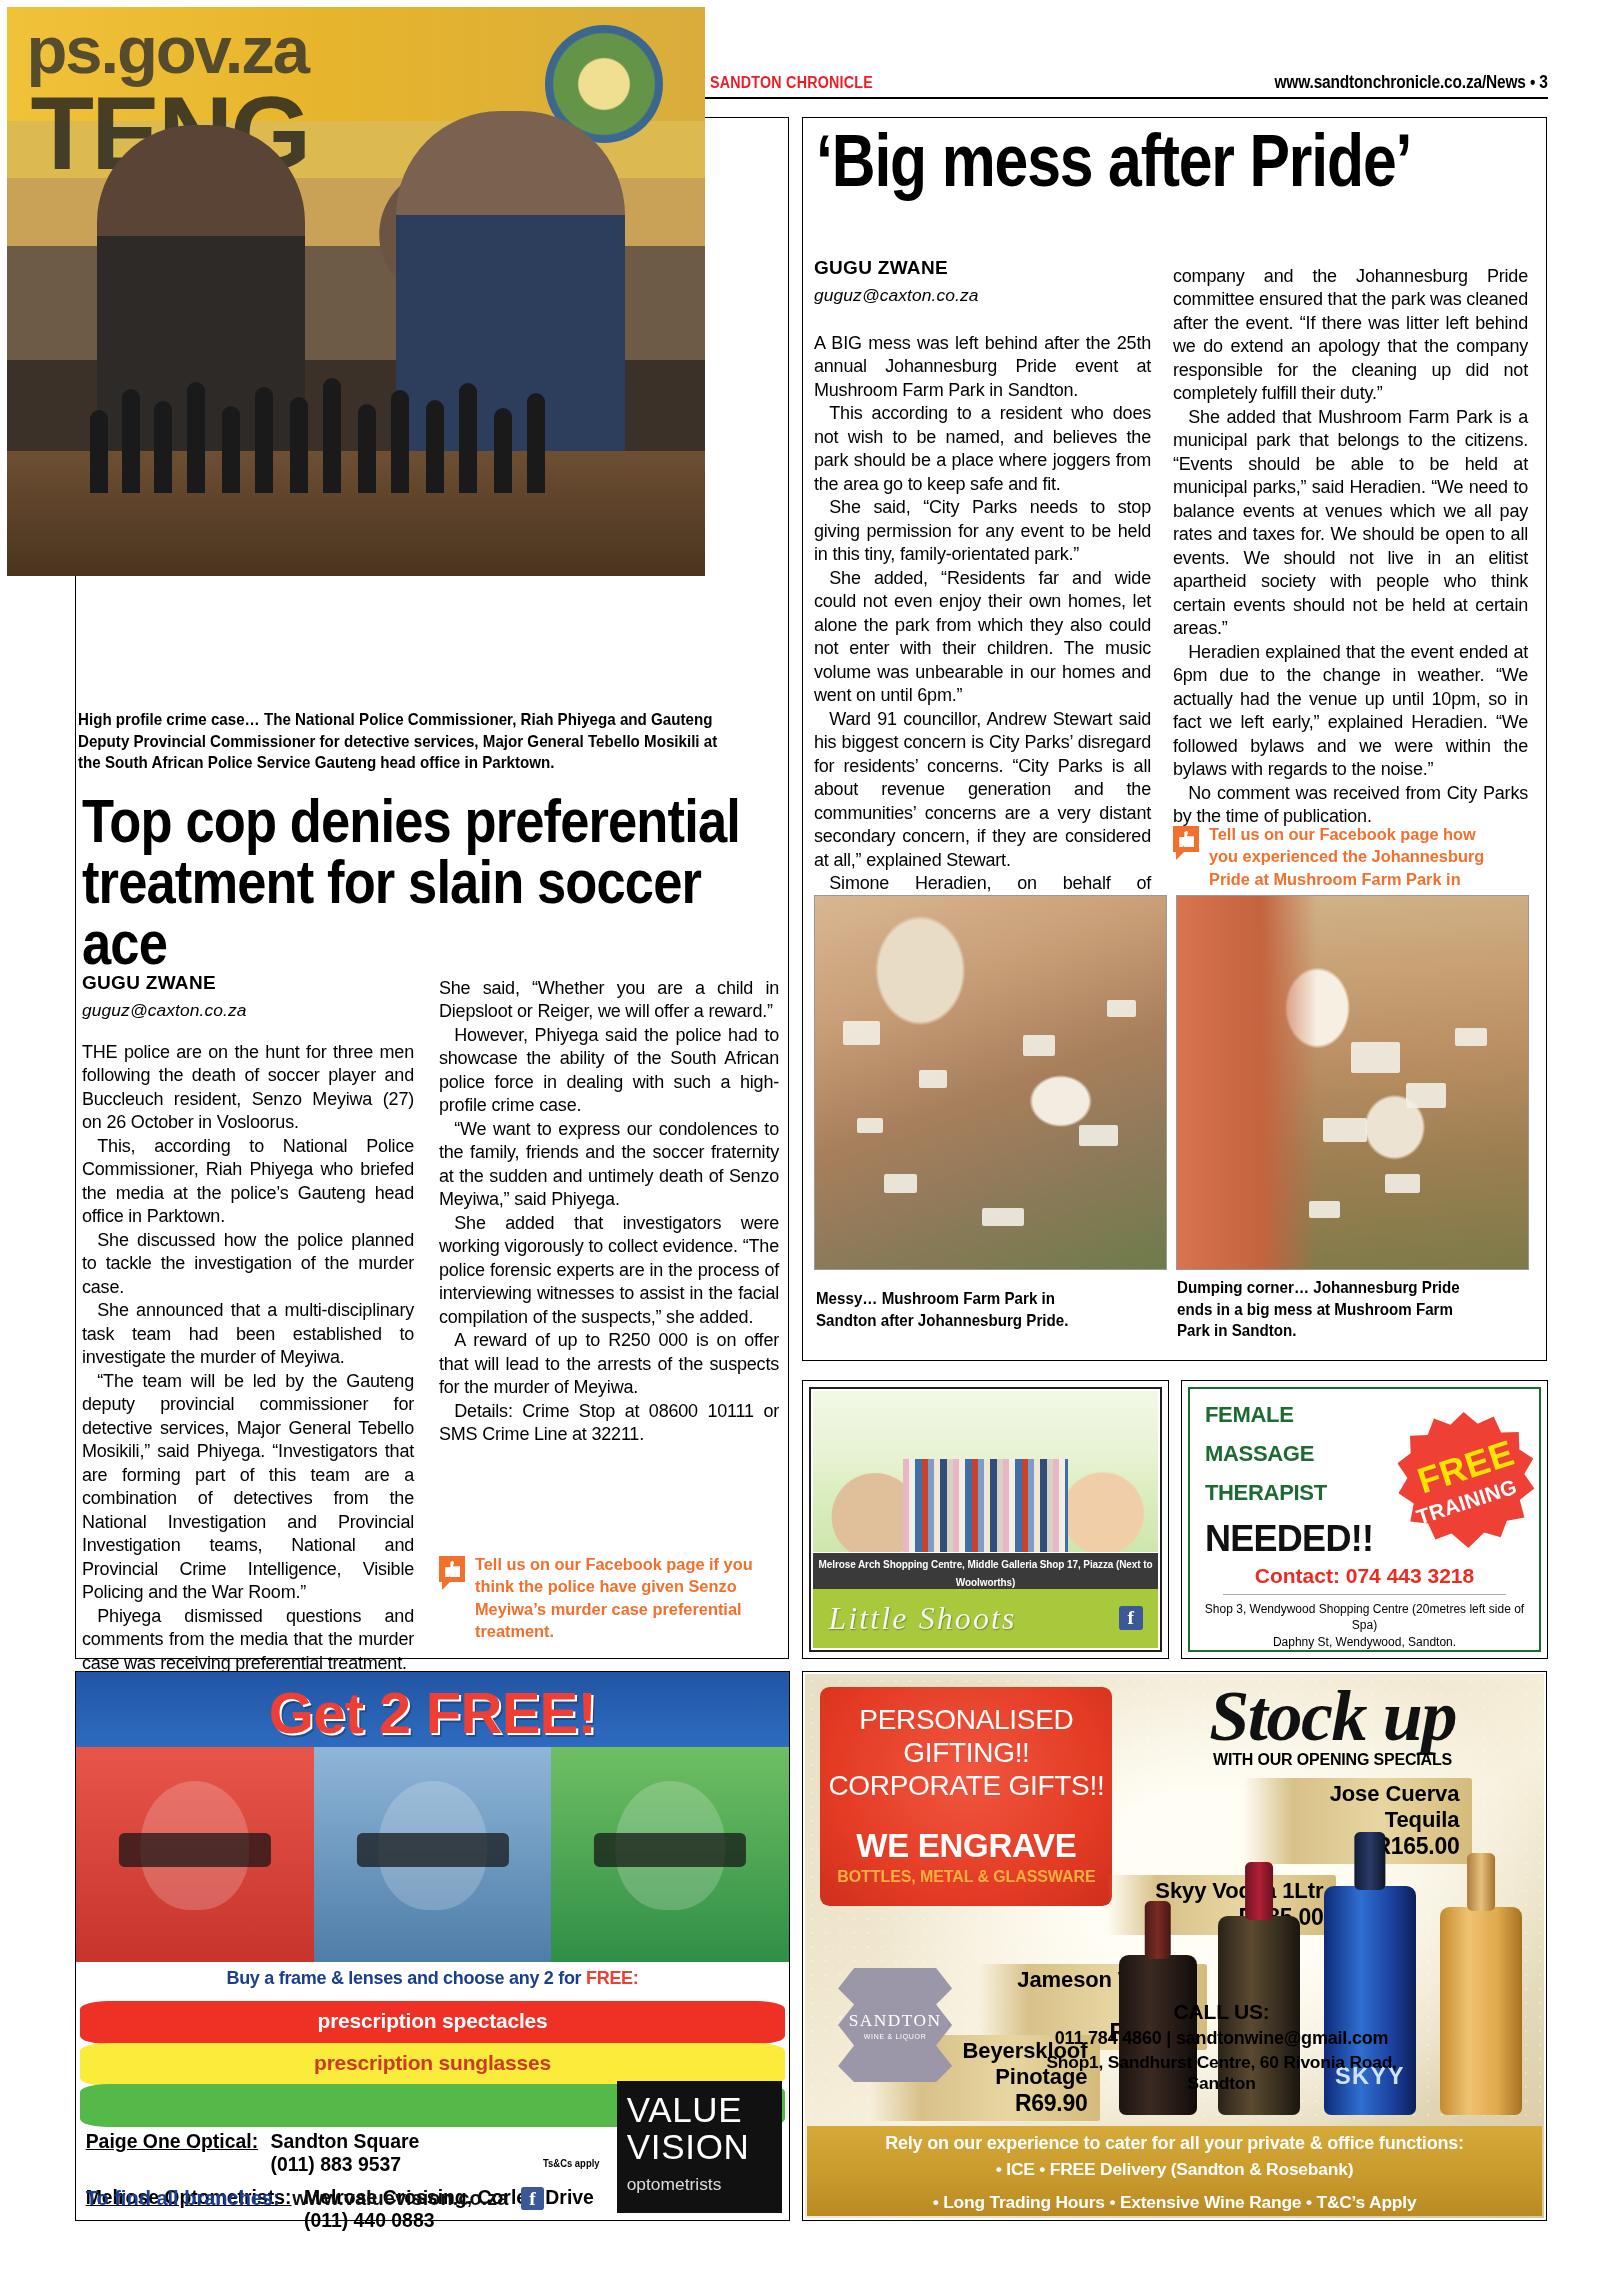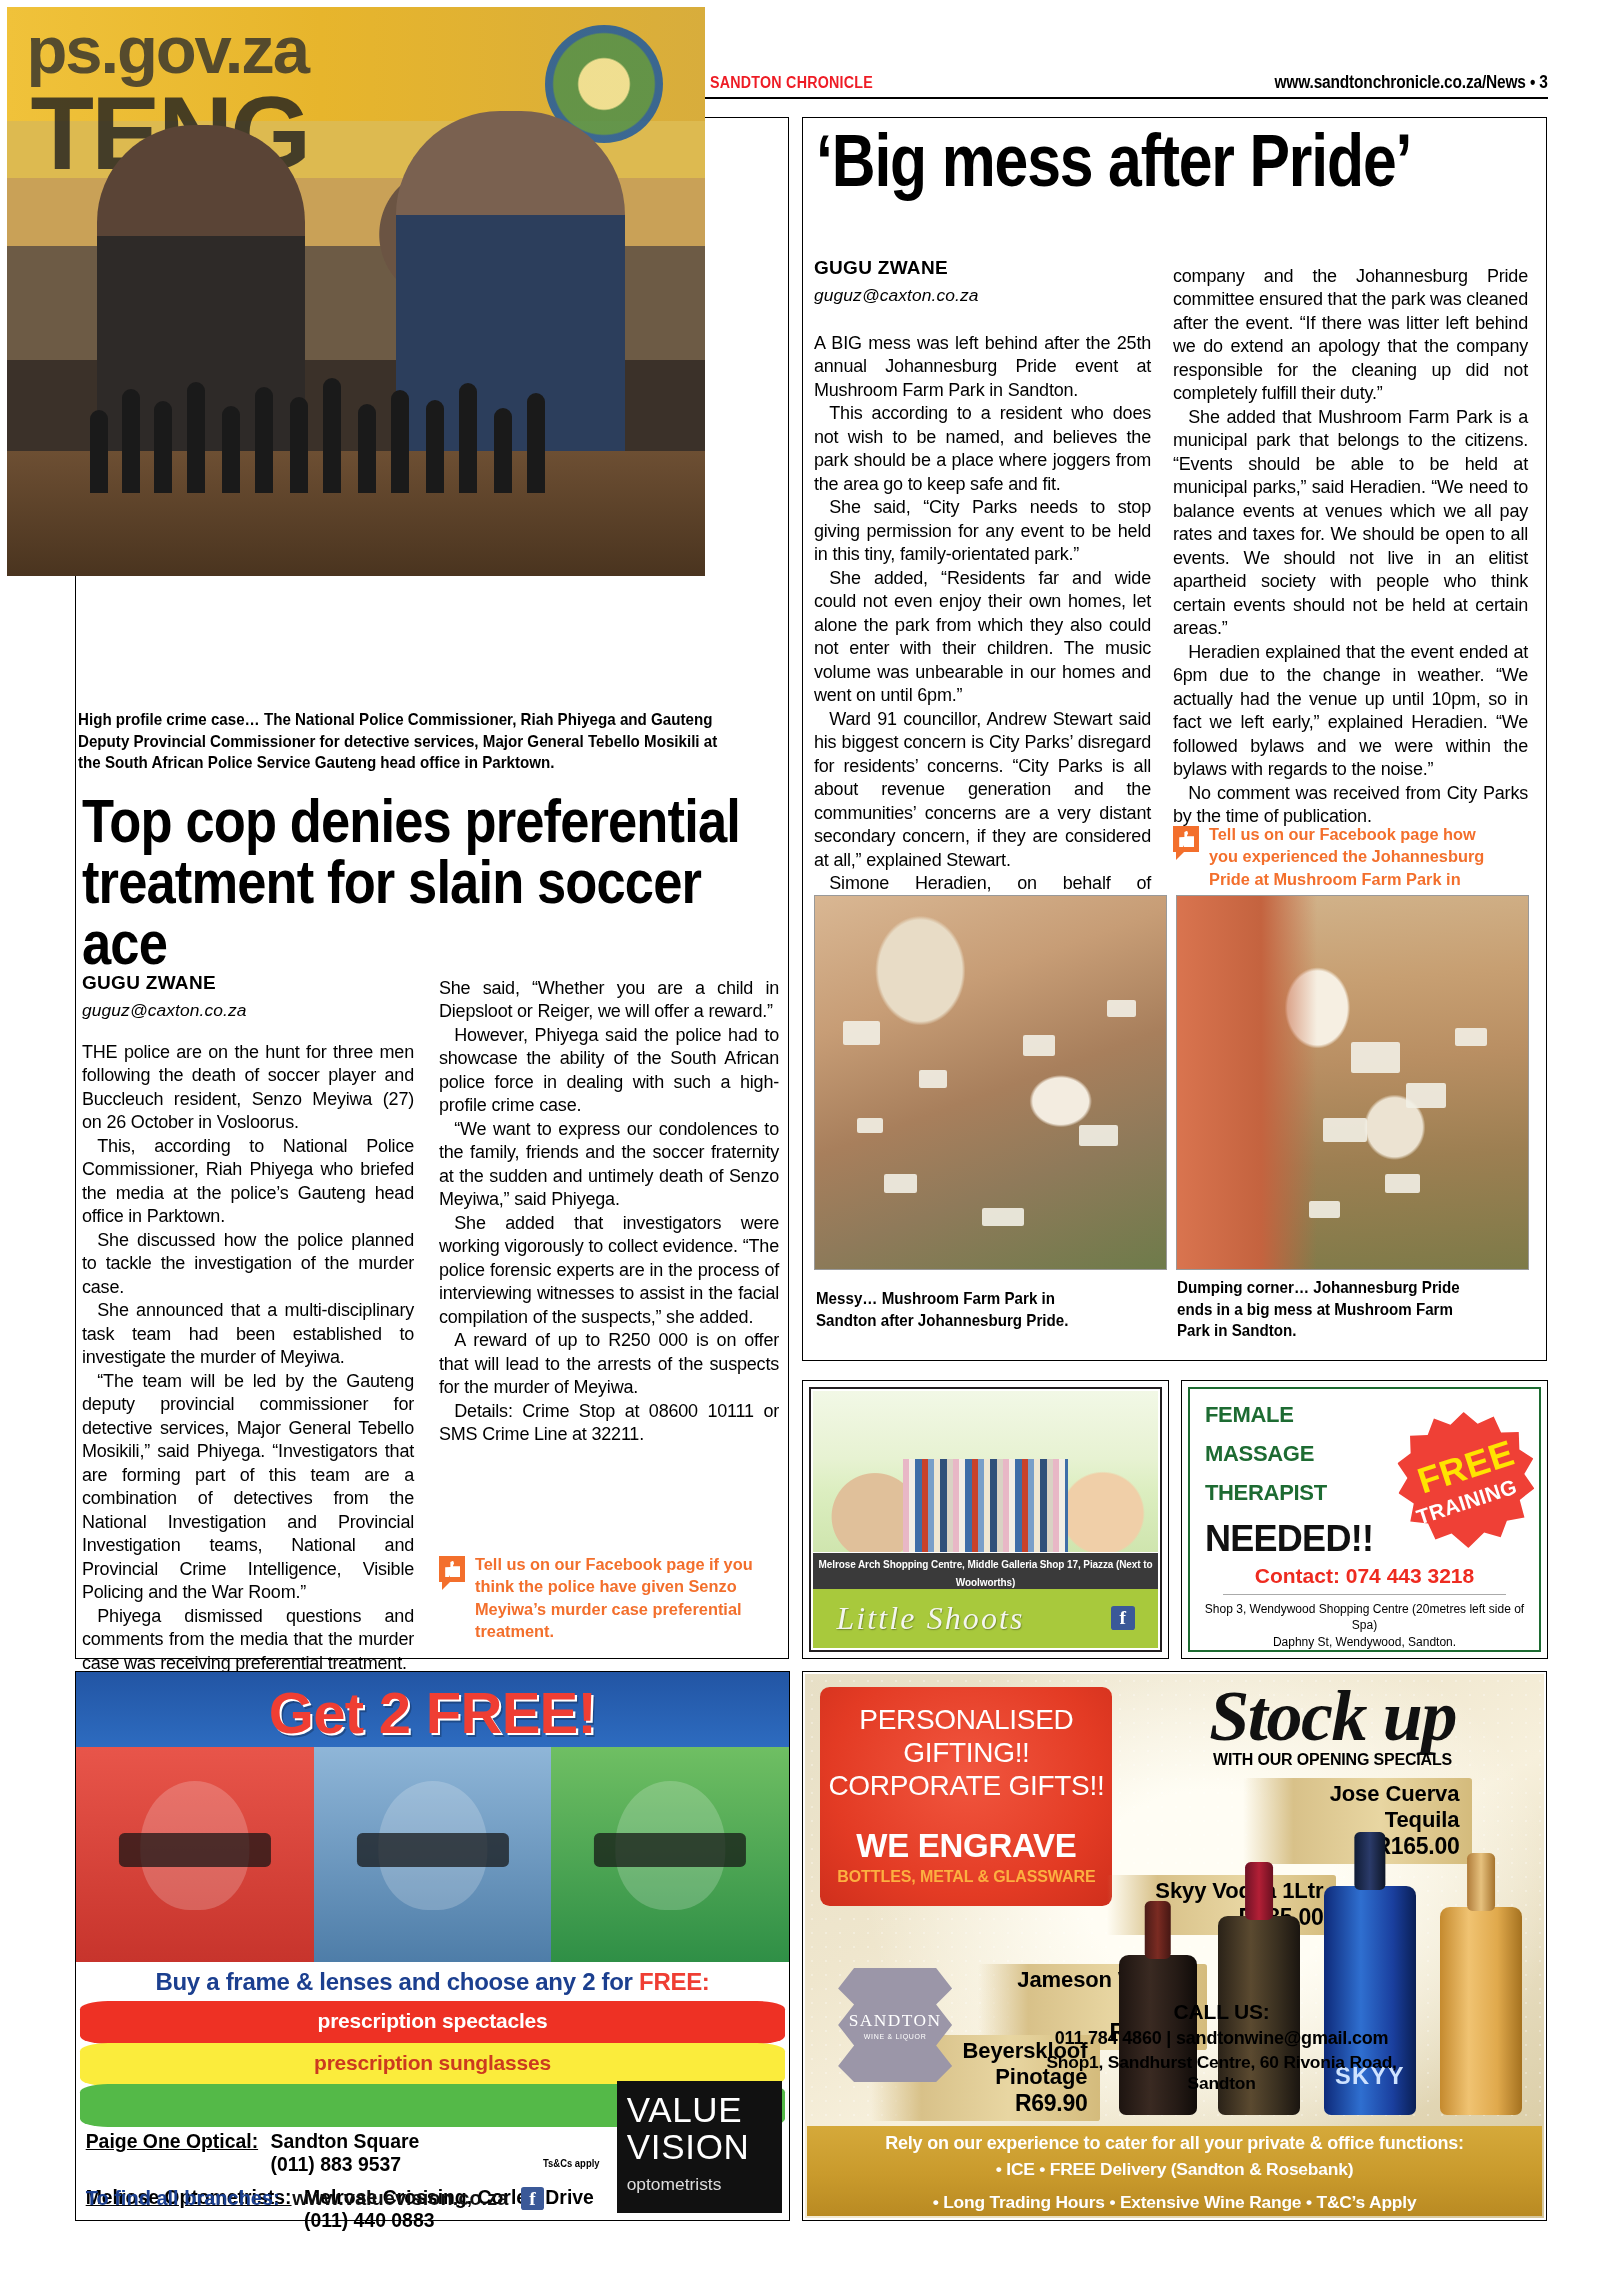--- a/index.html
+++ b/index.html
@@ -214,21 +214,21 @@
     font-family:"Liberation Serif", serif; letter-spacing:-0.3px;
   }
   .kids-addr {
     position:absolute; left:2.8px; right:2.8px; top:164px; height:36px;
     background:#3a3a3a; color:#fff; text-align:center;
     font-size:10px; font-weight:bold; line-height:1.75; padding-top:3.5px;
     letter-spacing:-0.1px;
   }
   .kids-logo {
     position:absolute; left:2.8px; right:2.8px; top:200px; bottom:2.8px;
-    background:#a8c93c; display:flex; align-items:center; padding:0 23px;
+    background:#a8c93c; display:flex; align-items:center; padding:0 15px;
     justify-content:space-between;
   }
   .kids-logo .ls-word {
     font-family:"Liberation Serif", serif; font-style:italic;
     font-size:32px; color:#f4f6ef; letter-spacing:2.1px;
     text-shadow:0.7px 1.4px 1.4px rgba(0,0,0,.35);
   }
   .fb-square {
     width:23.6px; height:23.6px; background:#3b5998; color:#fff; font-weight:bold;
     font-family:"Liberation Serif", serif; font-size:19.4px; line-height:23.6px;
@@ -303,21 +303,21 @@
     transform:translateX(-50%); border-radius:50% 50% 45% 45%;
     background:rgba(255,255,255,.2);
   }
   .vv-face::after {
     content:""; position:absolute; left:50%; top:40%; width:64%; height:16%;
     transform:translateX(-50%); background:rgba(20,20,20,.72);
     border-radius:5.6px;
   }
   .vv-buy {
     position:absolute; left:0; right:0; top:296px; text-align:center;
-    font-size:24px; font-weight:bold; color:#1b3f8f; letter-spacing:-0.3px;
+    font-size:18px; font-weight:bold; color:#1b3f8f; letter-spacing:-0.3px;
   }
   .vv-buy .free { color:#ef3e33; }
   .vv-stripes { position:absolute; left:4.2px; right:4.2px; top:329px; height:128px; }
   .vv-stripe {
     position:absolute; left:0; right:0; height:43px; border-radius:28px/8.3px;
   }
   .vv-stripe.s1 { top:0;   background:#ee3124; }
   .vv-stripe.s2 { top:42px; background:#fbec3c; }
   .vv-stripe.s3 { top:83px; background:#54b948; }
   .vv-stripe-text {

